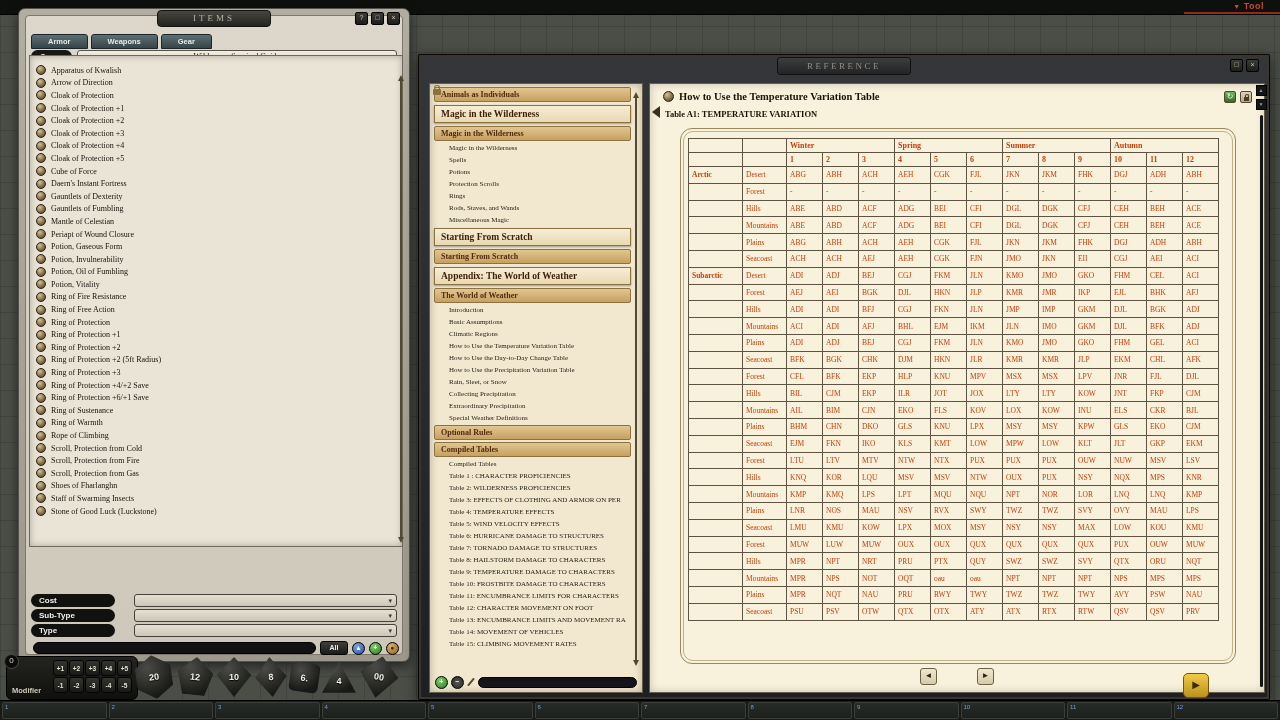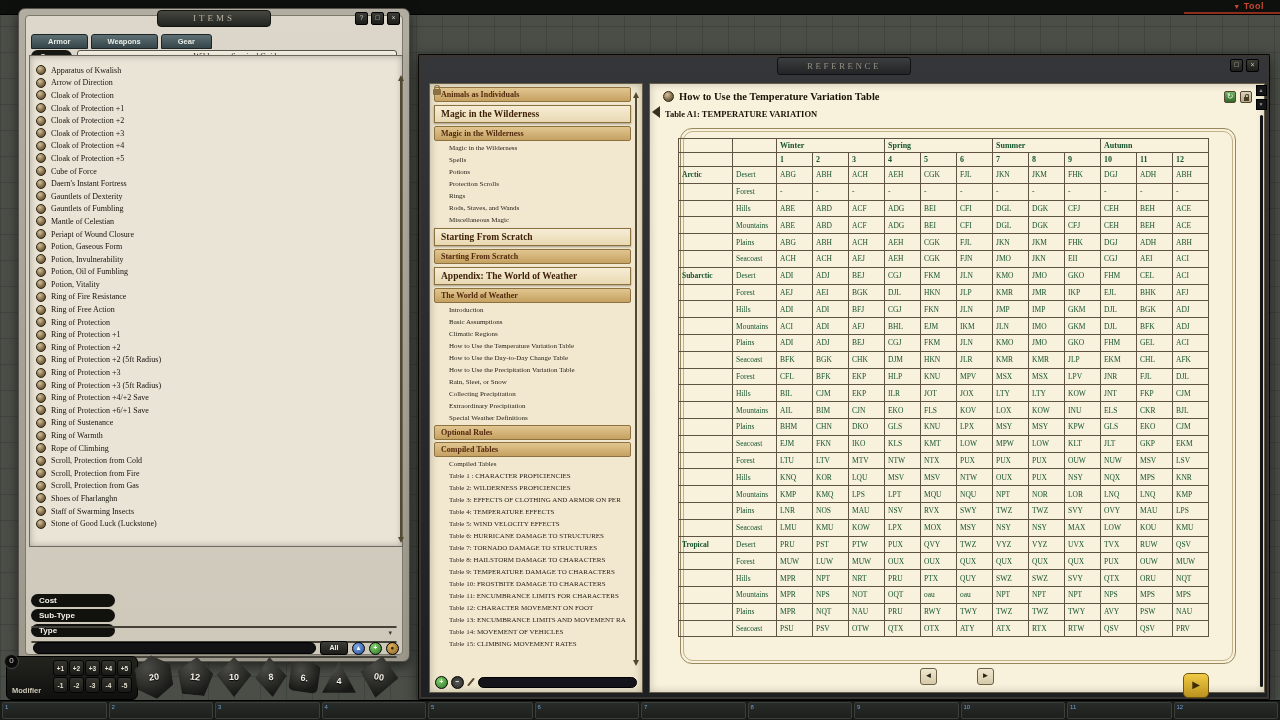--- a/index.html
+++ b/index.html
@@ -45,21 +45,21 @@
     background:radial-gradient(circle at 35% 30%,#d6c298,#7a6644 62%,#49391f);border:1px solid #2c2416;}
   .item-label{font-size:8px;color:#16130d;font-family:"Liberation Serif",serif;white-space:nowrap;}
   .rod{position:absolute;width:8px;}
   .rod-items{right:4px;top:66px;bottom:118px;}
   .rod::before{content:"";position:absolute;left:50%;top:0;transform:translateX(-50%);
     border-left:3px solid transparent;border-right:3px solid transparent;border-bottom:6px solid #53492f;}
   .rod::after{content:"";position:absolute;left:50%;bottom:0;transform:translateX(-50%);
     border-left:3px solid transparent;border-right:3px solid transparent;border-top:6px solid #53492f;}
   .rod-line{position:absolute;left:50%;top:5px;bottom:5px;width:2px;transform:translateX(-50%);background:#53492f;}
   .filters{position:absolute;left:12px;right:12px;top:585px;display:flex;flex-direction:column;gap:2px;}
-  .filter-row{height:13px;display:flex;gap:19px;flex-direction:column;}
+  .filter-row{height:13px;display:flex;gap:19px;}
   .filter-label{width:84px;background:#11110e;border-radius:7px;color:#f2efe6;font-size:8px;
     font-weight:bold;line-height:13px;padding-left:8px;box-sizing:border-box;}
   .filter-field{flex:1;background:linear-gradient(#e5e0d2,#cbc6b8);border:1px solid #45423a;
     border-radius:3px;position:relative;}
   .filter-arrow{position:absolute;right:4px;top:0;font-size:7px;line-height:11px;color:#3a382f;}
   .iw-toolbar{position:absolute;left:14px;right:10px;top:632px;height:14px;display:flex;gap:4px;align-items:center;}
   .search-pill{flex:1;max-width:296px;height:12px;background:#121215;border:1px solid #000;border-radius:7px;
     color:#cfc9ba;position:relative;font-size:8px;padding:0 0 0 16px;box-sizing:border-box;outline:none;}
   .search-pill::before{content:"";position:absolute;left:5px;top:2px;width:5px;height:5px;
     border:1px solid #8a857a;border-radius:50%;}
@@ -125,22 +125,22 @@
   .icon-btn{width:12px;height:12px;border:1px solid #55472e;border-radius:2px;box-sizing:border-box;
     font-size:8px;line-height:10px;text-align:center;}
   .ib-green{background:linear-gradient(#74b262,#32692a);color:#eaf6e6;}
   .ib-lock{background:linear-gradient(#ddd3bc,#b3a88e);position:relative;}
   .ib-lock::before{content:"";position:absolute;left:3px;top:5px;width:5px;height:4px;background:#4a3d22;}
   .ib-lock::after{content:"";position:absolute;left:4px;top:2px;width:2px;height:3px;
     border:1px solid #4a3d22;border-bottom:none;border-radius:2px 2px 0 0;}
   .page-frame{position:absolute;left:30px;top:44px;width:554px;height:534px;
     border:1px solid #99885e;border-radius:12px;}
   .page-frame::before{content:"";position:absolute;inset:2px;border:1px solid #c0b188;border-radius:10px;}
-  .temp-table{position:absolute;left:28px;top:54px;border-collapse:collapse;table-layout:fixed;
-    font-family:"Liberation Serif",serif;color:#14532d;}
+  .temp-table{position:absolute;left:38px;top:54px;border-collapse:collapse;table-layout:fixed;
+    font-family:"Liberation Serif",serif;color:#c2410c;}
   .temp-table td{border:1px solid #5f5443;font-size:7.5px;padding:0 0 0 3px;height:15.8px;
     overflow:hidden;white-space:nowrap;}
   .temp-table thead td{height:13px;font-weight:bold;font-size:8px;}
   .temp-table td.climate{font-weight:bold;}
   .page-nav{position:absolute;bottom:7px;left:50%;transform:translateX(-50%);display:flex;gap:40px;}
   .nav-btn{width:15px;height:15px;background:linear-gradient(#efe7cf,#d5caa9);border:1px solid #6b5f45;
     border-radius:3px;color:#2a2416;font-size:8px;line-height:14px;text-align:center;}
   
   .modifier-box{position:absolute;left:6px;top:656px;width:130px;height:42px;
     background:linear-gradient(#24241f,#0f0f0e);border:1px solid #000;border-radius:6px;}
@@ -296,24 +296,20 @@
           <span class="item-icon"></span>
           <span class="item-label">Ring of Protection +2</span>
         </div>
         <div class="item-row">
           <span class="item-icon"></span>
           <span class="item-label">Ring of Protection +2 (5ft Radius)</span>
         </div>
         <div class="item-row">
           <span class="item-icon"></span>
           <span class="item-label">Ring of Protection +3</span>
-        </div>
-        <div class="item-row">
-          <span class="item-icon"></span>
-          <span class="item-label">Ring of Protection +3 (5ft Radius)</span>
         </div>
         <div class="item-row">
           <span class="item-icon"></span>
           <span class="item-label">Ring of Protection +4/+2 Save</span>
         </div>
         <div class="item-row">
           <span class="item-icon"></span>
           <span class="item-label">Ring of Protection +6/+1 Save</span>
         </div>
         <div class="item-row">
@@ -846,36 +842,20 @@
                 <td class="val">MOX</td>
                 <td class="val">MSY</td>
                 <td class="val">NSY</td>
                 <td class="val">NSY</td>
                 <td class="val">MAX</td>
                 <td class="val">LOW</td>
                 <td class="val">KOU</td>
                 <td class="val">KMU</td>
               </tr>
               <tr>
-                <td class="climate">Tropical</td>
-                <td class="terrain">Desert</td>
-                <td class="val">PRU</td>
-                <td class="val">PST</td>
-                <td class="val">PTW</td>
-                <td class="val">PUX</td>
-                <td class="val">QVY</td>
-                <td class="val">TWZ</td>
-                <td class="val">VYZ</td>
-                <td class="val">VYZ</td>
-                <td class="val">UVX</td>
-                <td class="val">TVX</td>
-                <td class="val">RUW</td>
-                <td class="val">QSV</td>
-              </tr>
-              <tr>
                 <td class="climate"></td>
                 <td class="terrain">Forest</td>
                 <td class="val">MUW</td>
                 <td class="val">LUW</td>
                 <td class="val">MUW</td>
                 <td class="val">OUX</td>
                 <td class="val">OUX</td>
                 <td class="val">QUX</td>
                 <td class="val">QUX</td>
                 <td class="val">QUX</td>

